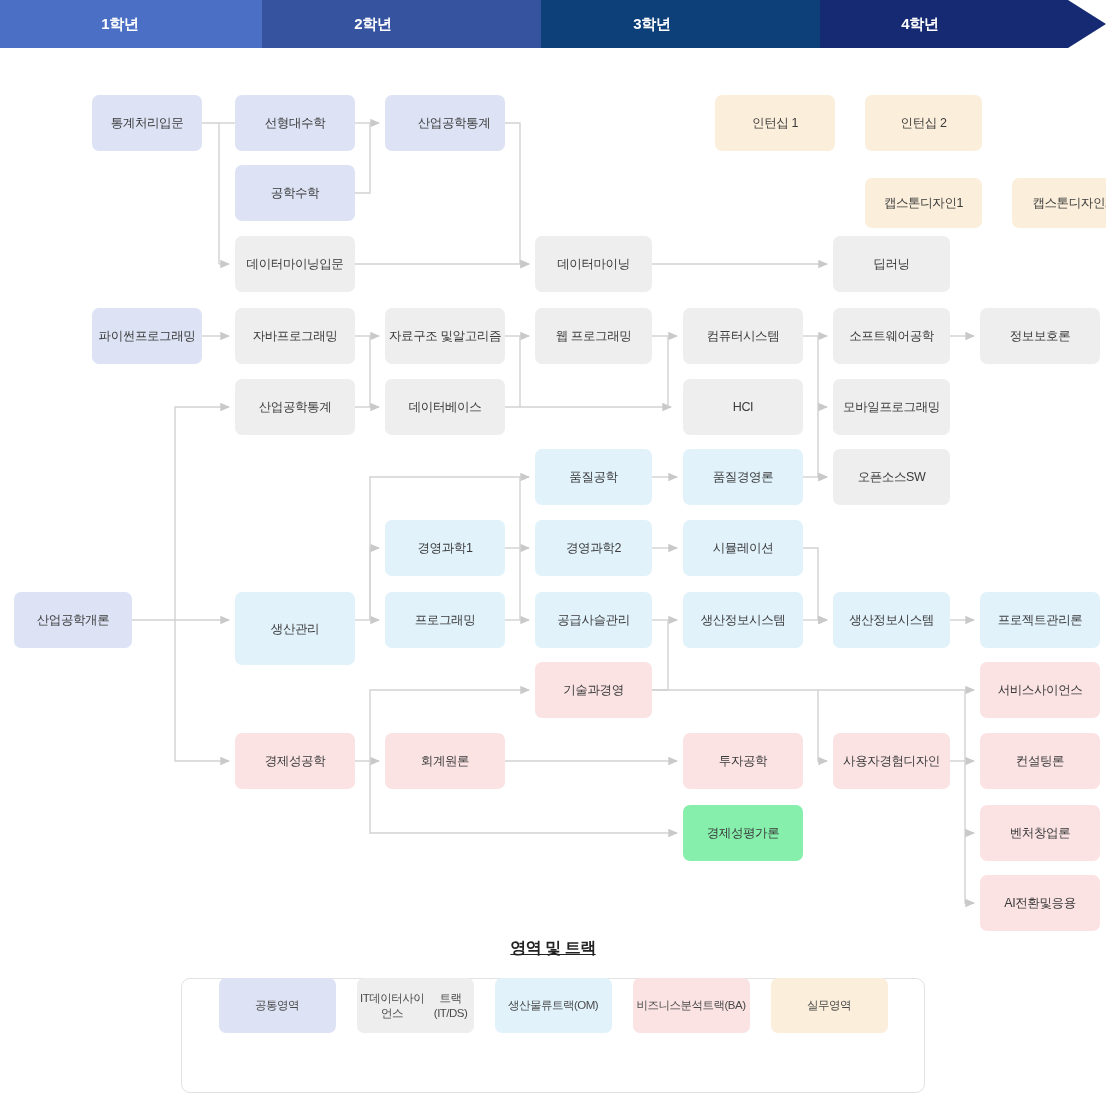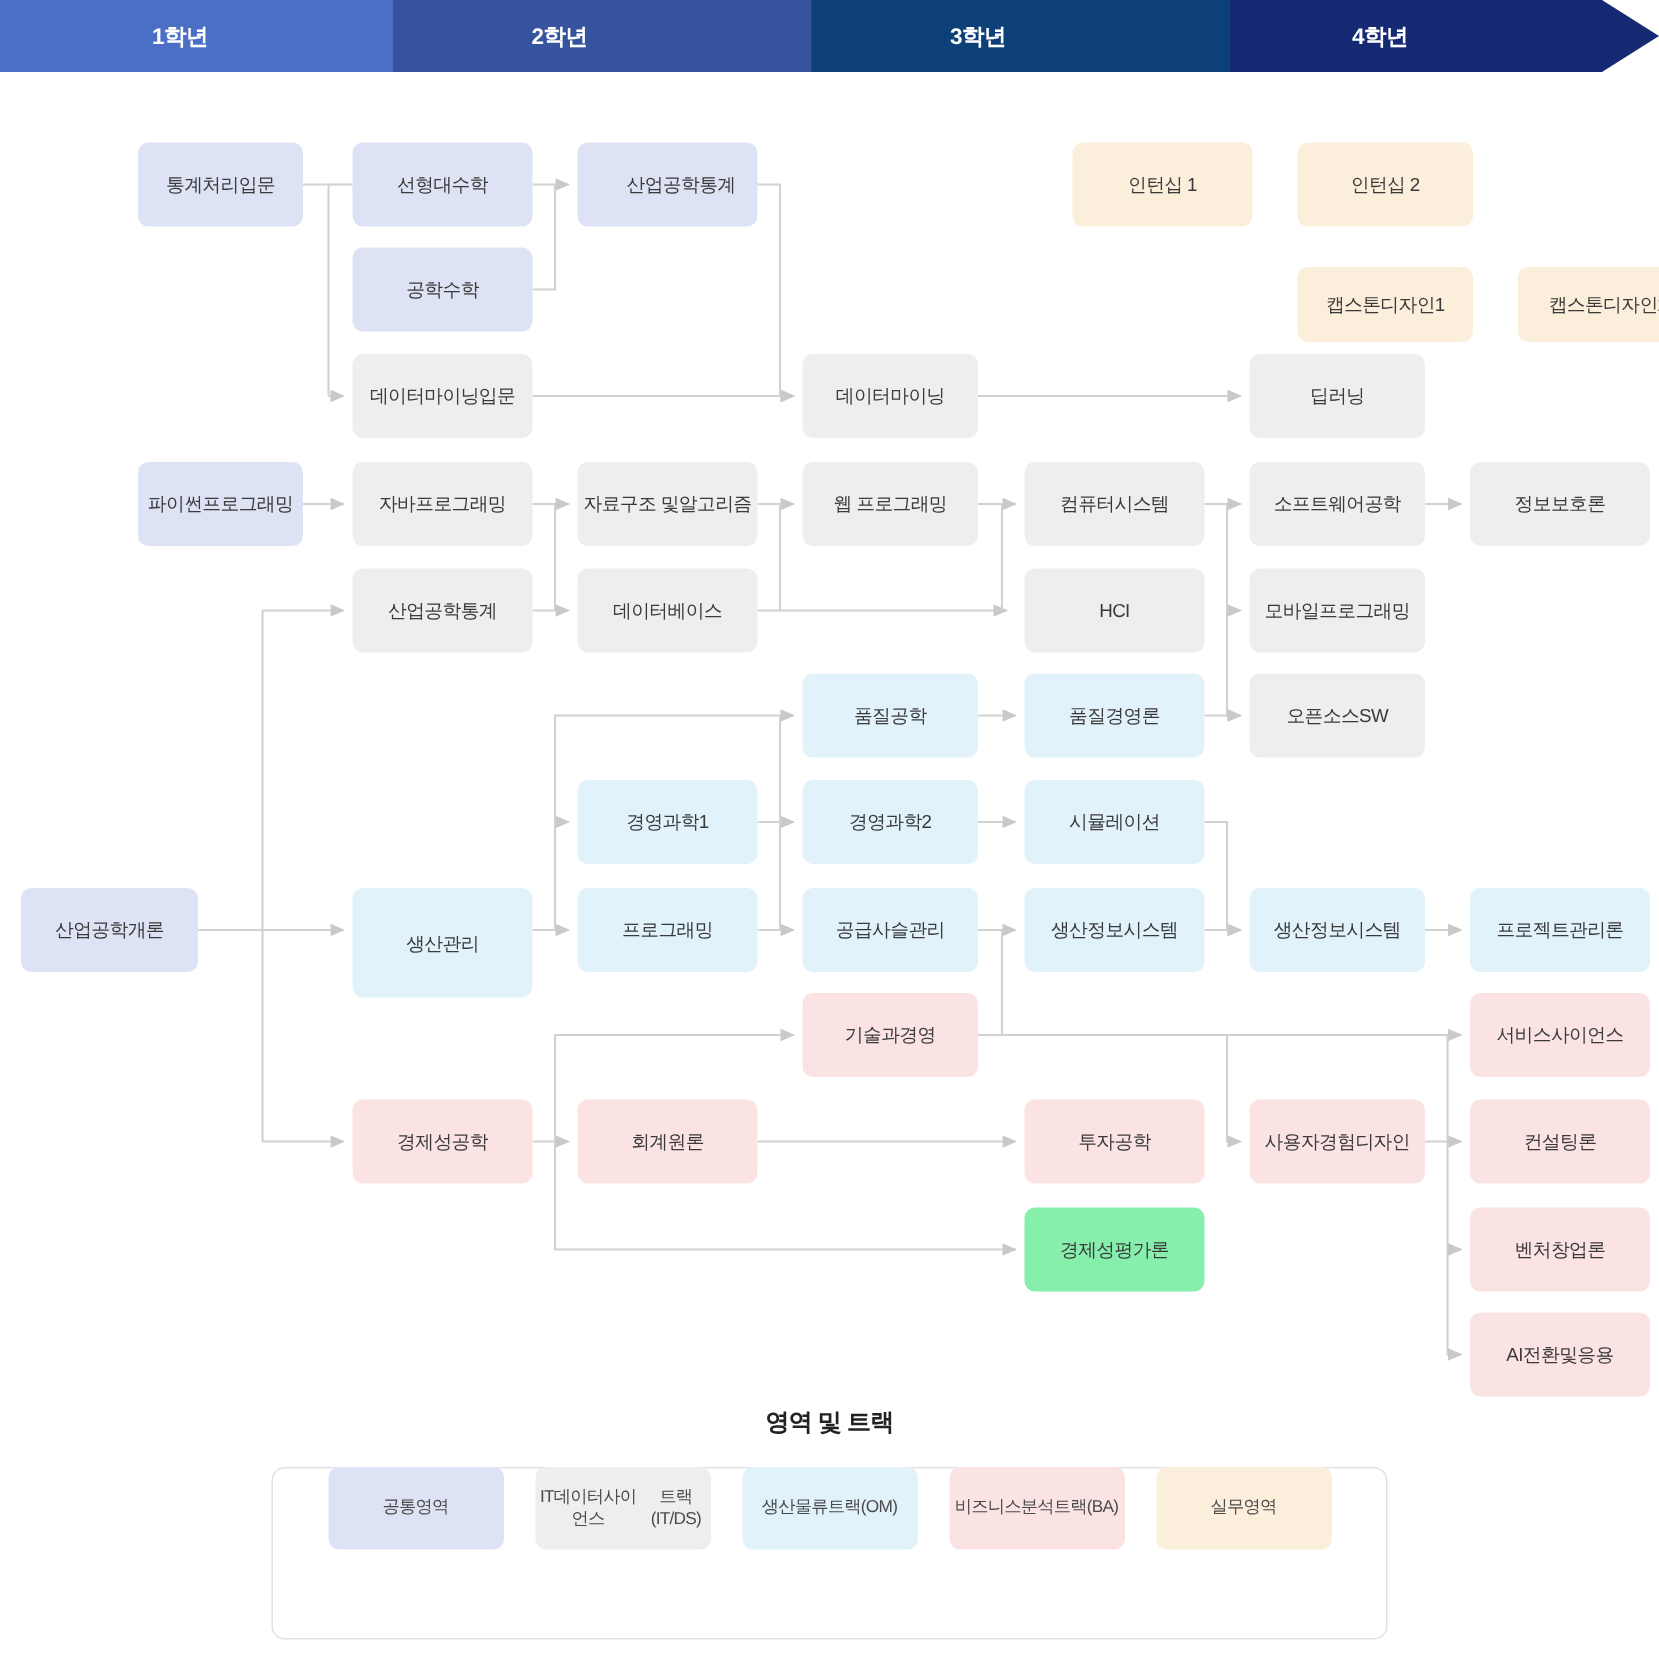--- a/index.html
+++ b/index.html
@@ -36,21 +36,21 @@
   }
   .t-common { background:#dde3f5; }
   .t-itds   { background:#eeeeee;justify-content:center; }
   .t-om     { background:#e1f2fb; }
   .t-ba     { background:#fbe3e4; }
   .t-prac   { background:#fbeedb;margin-left:32px; }
 
   
   .legend-title {
     position:absolute; left:0; top:938px; width:1106px;
-    text-align:center; font-size:16px; font-weight:bold; color:#222; letter-spacing:-0.5px;
+    text-align:center; font-size:16px; font-weight:bold; color:#222; letter-spacing:-0.5px;text-decoration:underline;
   }
   .legend-box {
     position:absolute; left:181px; top:978px; width:744px; height:115px;
     border:1px solid #e2e2e2; border-radius:9px; background:#fff;
   }
   .legend-items {
     position:absolute; left:181px; top:978px; width:744px; height:115px;
     display:flex; align-items:flex-start; justify-content:center; gap:21px;
   }
   .legend-chip {

